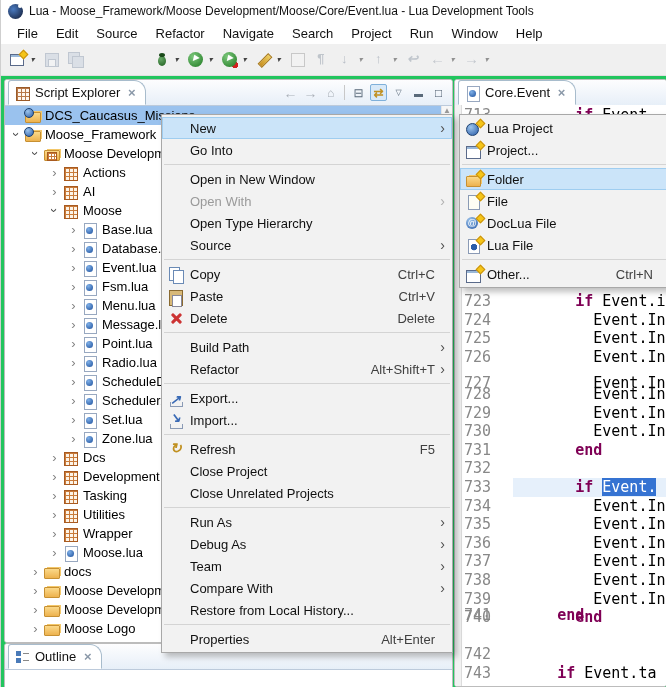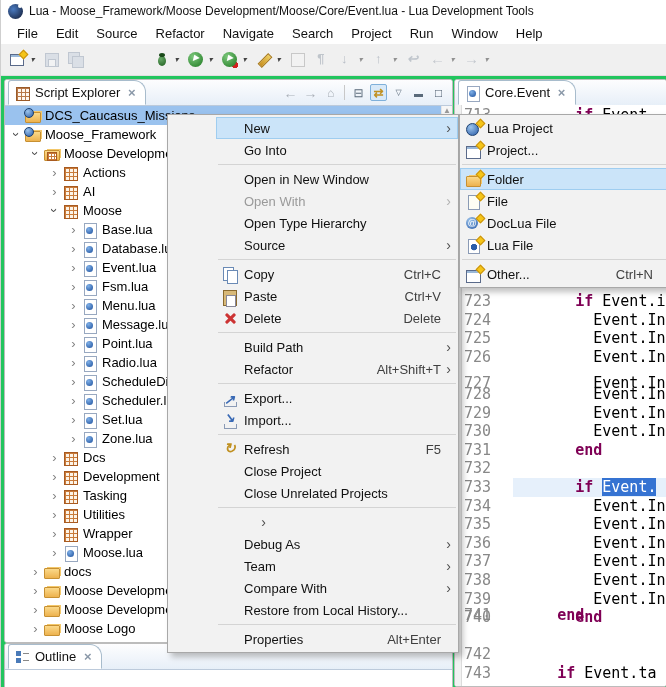--- a/index.html
+++ b/index.html
@@ -129,21 +129,21 @@
   .cline.cur { background:linear-gradient(to right, transparent 58px, #e6f0fb 58px); }
   .lnum { position:absolute; left:9px; width:44px; text-align:left; color:#888;
           font:15px/18.6px "DejaVu Sans Mono", monospace; }
   .lcode { position:absolute; left:66px; white-space:pre; font:15px/18.6px "DejaVu Sans Mono", monospace; color:#000; }
   .sg-k { color:#7f0055; font-weight:bold; }
   .sg-sel { background:#3573d2; color:#fff; }
 
   
   .menu { position:absolute; background:#f2f2f2; border:1px solid #a8a8a8; padding:2px 0;
           box-shadow:4px 4px 6px rgba(0,0,0,.25); z-index:50; }
-  #context-menu { left:166px; top:114px; width:292px;padding-left:48px; }
+  #context-menu { left:160px; top:114px; width:292px; }
   #new-submenu { left:458px; top:114px; width:212px; z-index:51; }
   .mitem { height:22px; display:flex; align-items:center; padding-right:2px; font-size:13px; color:#111; }
   .mitem.hl { background:#cbe4f9; outline:1px solid #9fcdf0; outline-offset:-1px; }
   .mitem.dis { color:#9a9a9a; }
   .micon { position:relative; width:28px; height:17px; flex:none; }
   #new-submenu .micon { width:27px; }
   .mlabel { flex:1; white-space:nowrap; }
   .mshort { margin-left:12px; color:#404040; font-size:13px; }
   .mitem.dis .mshort { color:#9a9a9a; }
   .marrow { width:15px; text-align:center; color:#505050; font-style:normal; font-size:14px; }
@@ -693,20 +693,21 @@
       </div>
       <div class="mitem">
         <i class="micon"></i>
         <span class="mlabel">Close Unrelated Projects</span>
         <span class="mshort"></span>
         <i class="marrow"></i>
       </div>
       <div class="msep"></div>
       <div class="mitem">
         <i class="micon"></i>
+        <span class="mlabel">Run As</span>
         <span class="mshort"></span>
         <i class="marrow">›</i>
       </div>
       <div class="mitem">
         <i class="micon"></i>
         <span class="mlabel">Debug As</span>
         <span class="mshort"></span>
         <i class="marrow">›</i>
       </div>
       <div class="mitem">

